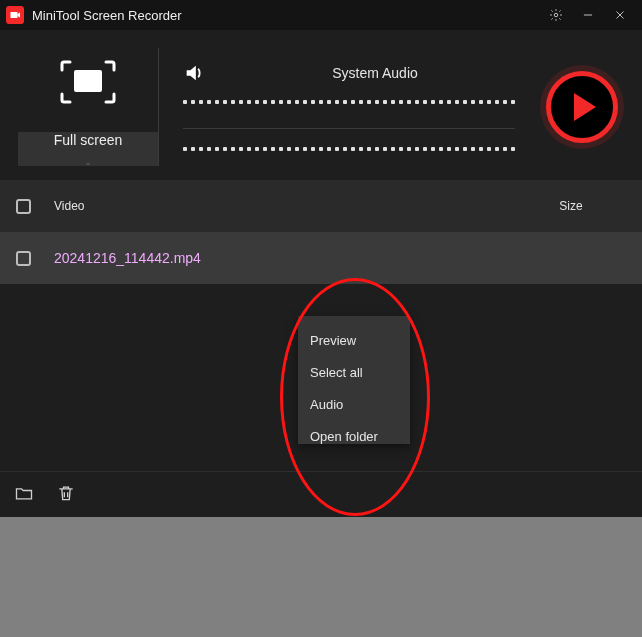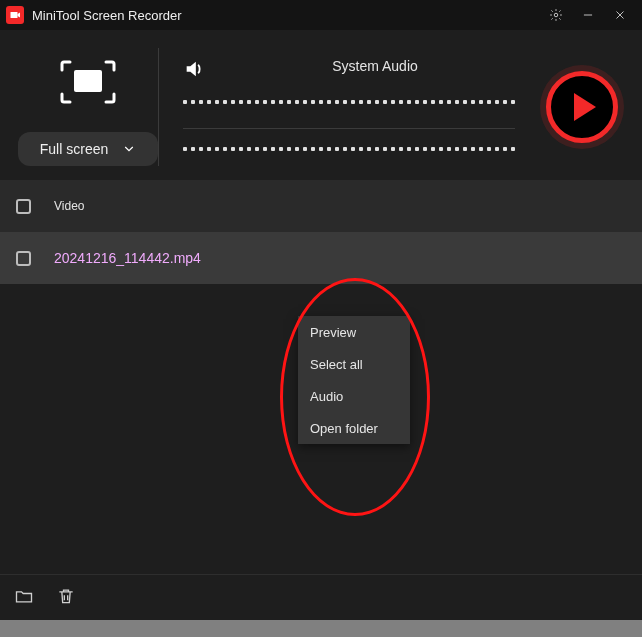--- a/index.html
+++ b/index.html
@@ -7,36 +7,36 @@
     --bg2:#2a2a2a;
     --bg3:#3a3a3a;
     --bg4:#444444;
     --txt:#d8d8d8;
     --txt-dim:#bdbdbd;
     --red:#f32929;
     --title-bg:#141414;
   }
   *{box-sizing:border-box;font-family:"Segoe UI",Arial,sans-serif;}
   body{margin:0;background:#808080;}
-  .window{width:642px;height:620px;background:var(--bg);color:var(--txt);display:flex;flex-direction:column;position:relative;}
+  .window{width:642px;height:517px;background:var(--bg);color:var(--txt);display:flex;flex-direction:column;position:relative;}
   
   .titlebar{height:30px;background:var(--title-bg);display:flex;align-items:center;padding:0 6px;}
   .titlebar .app-icon{width:18px;height:18px;background:var(--red);border-radius:3px;display:flex;align-items:center;justify-content:center;margin-right:8px;}
   .titlebar .app-icon svg{width:12px;height:12px;fill:#fff;}
   .titlebar .title{font-size:13px;color:#eee;}
   .titlebar .spacer{flex:1;}
   .titlebar .winbtn{width:32px;height:30px;display:flex;align-items:center;justify-content:center;color:#ccc;}
   .titlebar .winbtn svg{width:14px;height:14px;stroke:#ccc;fill:none;stroke-width:1.6;}
   
   .top{display:flex;padding:18px 18px 14px 18px;background:var(--bg);}
   .left-col{width:170px;border-right:1px solid #3b3b3b;display:flex;flex-direction:column;align-items:center;gap:22px;padding-top:6px;}
   .screen-icon{width:70px;height:56px;display:flex;align-items:center;justify-content:center;}
-  .dropdown{width:140px;height:34px;background:#333;border-radius:12px;display:flex;align-items:center;justify-content:center;gap:14px;color:#eee;font-size:14px;}
+  .dropdown{width:140px;height:34px;background:#333;border-radius:1px;display:flex;align-items:center;justify-content:center;gap:14px;color:#eee;font-size:14px;flex-direction:column;}
   .mid-col{flex:1;padding:0 24px;display:flex;flex-direction:column;justify-content:center;gap:12px;}
-  .audio-row{display:flex;gap:30px;height:30px;}
+  .audio-row{display:flex;align-items:center;gap:30px;height:30px;}
   .audio-row .label{flex:1;text-align:center;font-size:14px;color:#e4e4e4;}
   .dots{height:10px;display:flex;gap:4px;}
   .dots span{width:4px;height:4px;background:#e0e0e0;border-radius:1px;display:block;}
   .sep{height:1px;background:#3b3b3b;margin:6px 0;}
   .right-col{width:120px;display:flex;align-items:center;justify-content:center;}
   .record-btn{width:72px;height:72px;border-radius:50%;border:5px solid var(--red);background:#000;box-shadow:0 0 0 6px rgba(243,41,41,.15);display:flex;align-items:center;justify-content:center;}
   .record-btn .tri{width:0;height:0;border-left:22px solid var(--red);border-top:14px solid transparent;border-bottom:14px solid transparent;margin-left:6px;}
   
   .thead{height:52px;background:var(--bg2);display:flex;align-items:center;padding:0 16px;font-size:12px;color:#e4e4e4;}
   .col-chk{width:32px;display:flex;align-items:center;}
@@ -45,21 +45,21 @@
   .col-size{width:110px;text-align:center;}
   .chk{width:15px;height:15px;border:2px solid #bdbdbd;border-radius:3px;}
   
   .tbody{flex:1;overflow:auto;}
   .row{height:52px;background:var(--bg3);display:flex;align-items:center;padding:0 16px;font-size:14px;color:#f0abfc;}
   
   .footer{height:46px;background:var(--bg);display:flex;align-items:center;padding:0 14px;gap:22px;border-top:1px solid #2e2e2e;}
   .footer svg{width:20px;height:20px;stroke:#cfcfcf;fill:none;stroke-width:1.6;}
   
   .ctx{position:absolute;left:298px;top:316px;width:112px;background:#363636;color:#e6e6e6;box-shadow:0 3px 10px rgba(0,0,0,.5);}
-  .ctx .item{height:32px;display:flex;align-items:center;padding:0 12px;font-size:13px;}
+  .ctx .item{height:32px;display:flex;align-items:flex-end;padding:0 12px;font-size:13px;}
   
   .anno-ellipse{position:absolute;left:280px;top:278px;width:150px;height:238px;border:3px solid #ff1414;border-radius:50%;pointer-events:none;}
   
   .ic{width:22px;height:22px;}
 </style>
 </head>
 <body>
 
 <div class="window">
 
@@ -216,20 +216,21 @@
       </div>
     </div>
 
   </div>
 
   <div class="thead">
     <div class="col-chk">
         <div class="chk"></div>
       </div>
     <div class="col-name">Video</div>
+    <div class="col-size">Size</div>
   </div>
 
   <div class="tbody">
     <div class="row">
       <div class="col-chk">
           <div class="chk"></div>
         </div>
       <div class="col-name">20241216_114442.mp4</div>
     </div>
   </div>

